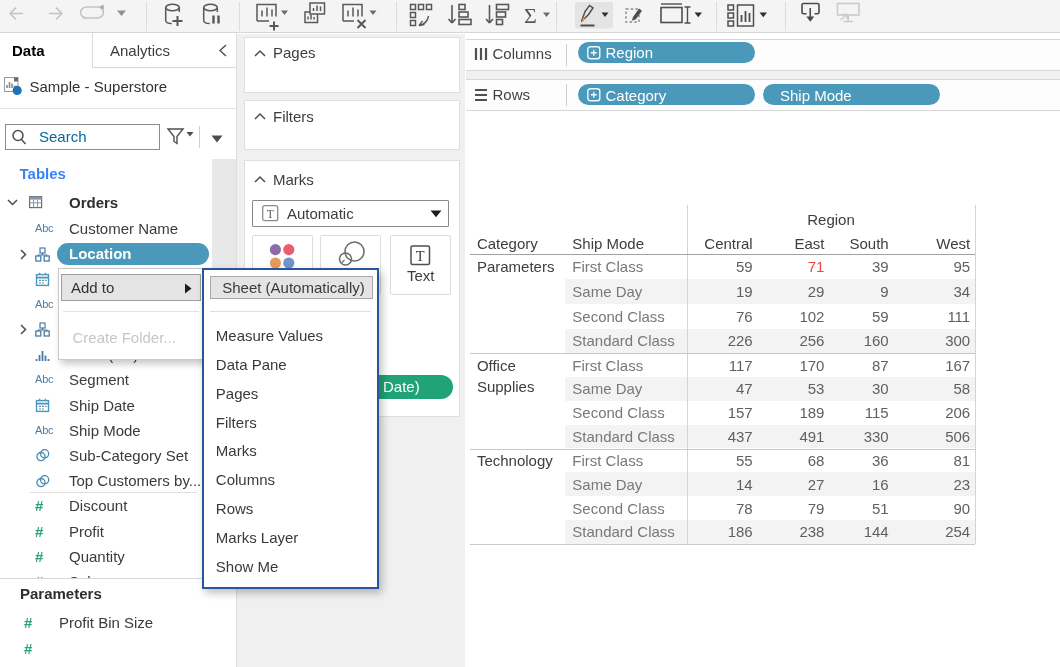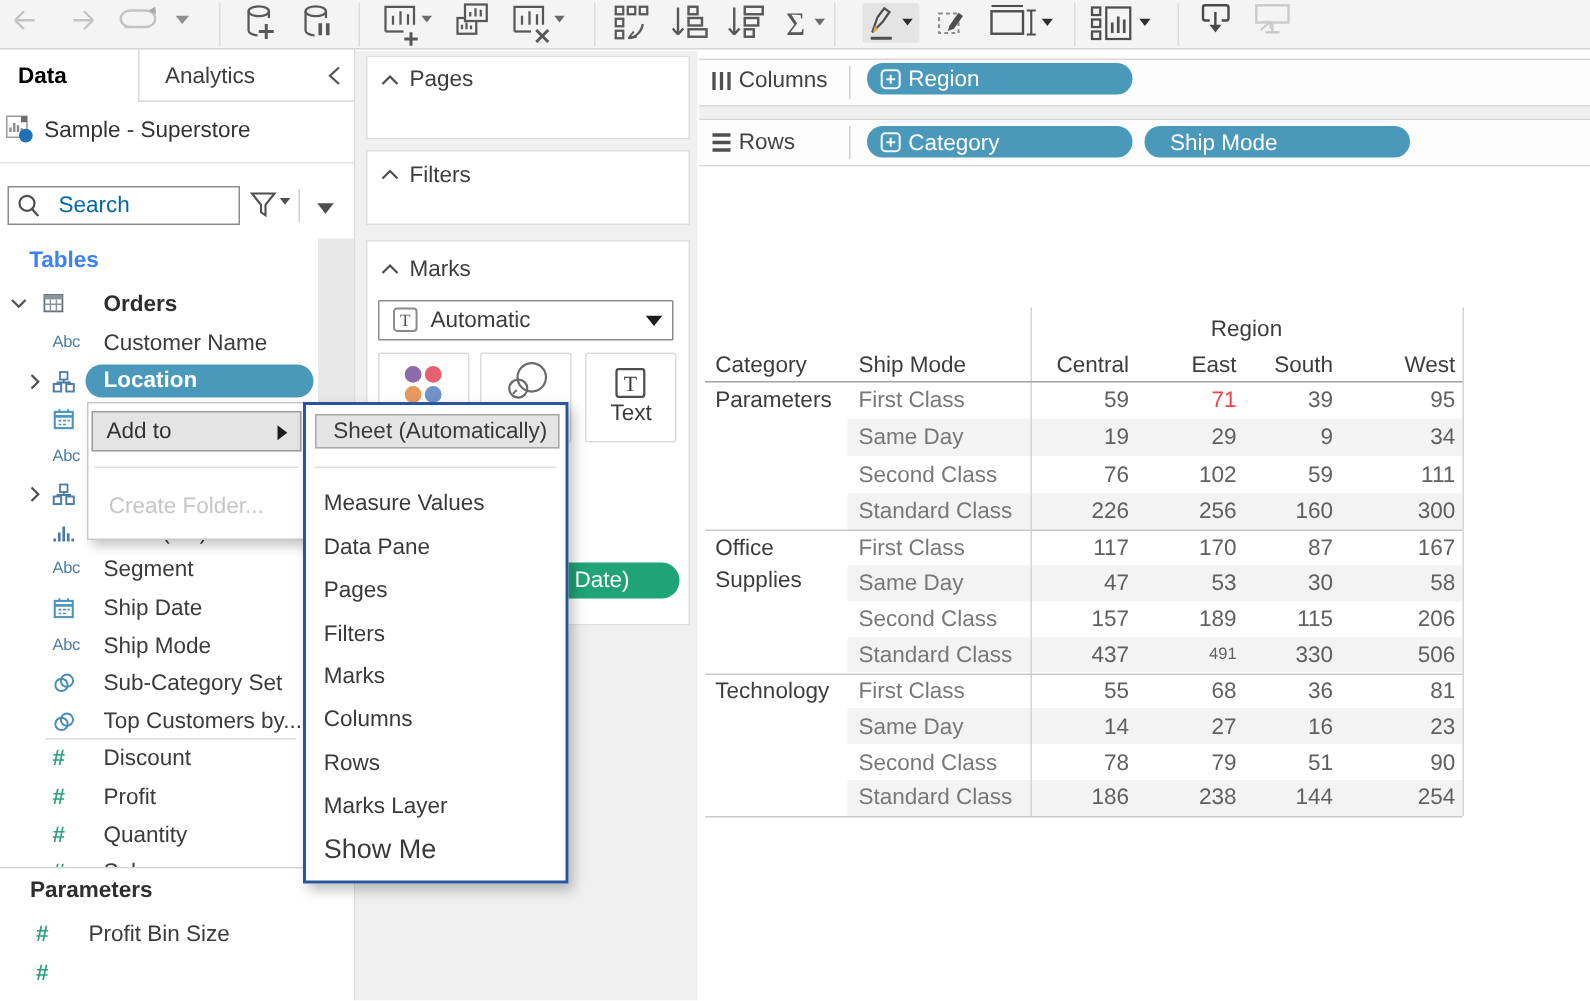--- a/index.html
+++ b/index.html
@@ -352,21 +352,21 @@
 <div class="txt" style="right:235.60000000000002px;top:380.4px;font-size:15px;color:#606060;font-weight:400;line-height:17px;">53</div>
 <div class="txt" style="right:171.29999999999995px;top:380.4px;font-size:15px;color:#606060;font-weight:400;line-height:17px;">30</div>
 <div class="txt" style="right:89.79999999999995px;top:380.4px;font-size:15px;color:#606060;font-weight:400;line-height:17px;">58</div>
 <div class="txt" style="left:572.3px;top:404.3px;font-size:15px;color:#787878;font-weight:400;line-height:17px;">Second Class</div>
 <div class="txt" style="right:307.29999999999995px;top:404.3px;font-size:15px;color:#606060;font-weight:400;line-height:17px;">157</div>
 <div class="txt" style="right:235.60000000000002px;top:404.3px;font-size:15px;color:#606060;font-weight:400;line-height:17px;">189</div>
 <div class="txt" style="right:171.29999999999995px;top:404.3px;font-size:15px;color:#606060;font-weight:400;line-height:17px;">115</div>
 <div class="txt" style="right:89.79999999999995px;top:404.3px;font-size:15px;color:#606060;font-weight:400;line-height:17px;">206</div>
 <div class="txt" style="left:572.3px;top:428.1px;font-size:15px;color:#787878;font-weight:400;line-height:17px;">Standard Class</div>
 <div class="txt" style="right:307.29999999999995px;top:428.1px;font-size:15px;color:#606060;font-weight:400;line-height:17px;">437</div>
-<div class="txt" style="right:235.60000000000002px;top:428.1px;font-size:11px;color:#606060;font-weight:400;line-height:17px;">491</div>
+<div class="txt" style="right:235.60000000000002px;top:428.1px;font-size:15px;color:#606060;font-weight:400;line-height:17px;">491</div>
 <div class="txt" style="right:171.29999999999995px;top:428.1px;font-size:15px;color:#606060;font-weight:400;line-height:17px;">330</div>
 <div class="txt" style="right:89.79999999999995px;top:428.1px;font-size:15px;color:#606060;font-weight:400;line-height:17px;">506</div>
 <div class="txt" style="left:476.9px;top:451.9px;font-size:15px;color:#3d3d3d;font-weight:400;line-height:17px;">Technology</div>
 <div class="txt" style="left:572.3px;top:451.9px;font-size:15px;color:#787878;font-weight:400;line-height:17px;">First Class</div>
 <div class="txt" style="right:307.29999999999995px;top:451.9px;font-size:15px;color:#606060;font-weight:400;line-height:17px;">55</div>
 <div class="txt" style="right:235.60000000000002px;top:451.9px;font-size:15px;color:#606060;font-weight:400;line-height:17px;">68</div>
 <div class="txt" style="right:171.29999999999995px;top:451.9px;font-size:15px;color:#606060;font-weight:400;line-height:17px;">36</div>
 <div class="txt" style="right:89.79999999999995px;top:451.9px;font-size:15px;color:#606060;font-weight:400;line-height:17px;">81</div>
 <div class="txt" style="left:572.3px;top:475.7px;font-size:15px;color:#787878;font-weight:400;line-height:17px;">Same Day</div>
 <div class="txt" style="right:307.29999999999995px;top:475.7px;font-size:15px;color:#606060;font-weight:400;line-height:17px;">14</div>
@@ -396,12 +396,12 @@
 <div class="txt" style="left:293.5px;transform:translateX(-50%);top:279.1px;font-size:15px;color:#3a3a3a;font-weight:400;line-height:17px;z-index:52;">Sheet (Automatically)</div>
 <div class="a" style="left:210px;top:310.5px;width:161px;height:1px;background:#dfdfdf;z-index:51;"></div>
 <div class="txt" style="left:215.8px;top:327.1px;font-size:15px;color:#3a3a3a;font-weight:400;line-height:17px;z-index:52;">Measure Values</div>
 <div class="txt" style="left:215.8px;top:355.9px;font-size:15px;color:#3a3a3a;font-weight:400;line-height:17px;z-index:52;">Data Pane</div>
 <div class="txt" style="left:215.8px;top:384.7px;font-size:15px;color:#3a3a3a;font-weight:400;line-height:17px;z-index:52;">Pages</div>
 <div class="txt" style="left:215.8px;top:413.5px;font-size:15px;color:#3a3a3a;font-weight:400;line-height:17px;z-index:52;">Filters</div>
 <div class="txt" style="left:215.8px;top:442.3px;font-size:15px;color:#3a3a3a;font-weight:400;line-height:17px;z-index:52;">Marks</div>
 <div class="txt" style="left:215.8px;top:471.1px;font-size:15px;color:#3a3a3a;font-weight:400;line-height:17px;z-index:52;">Columns</div>
 <div class="txt" style="left:215.8px;top:499.9px;font-size:15px;color:#3a3a3a;font-weight:400;line-height:17px;z-index:52;">Rows</div>
 <div class="txt" style="left:215.8px;top:528.7px;font-size:15px;color:#3a3a3a;font-weight:400;line-height:17px;z-index:52;">Marks Layer</div>
-<div class="txt" style="left:215.8px;top:557.5px;font-size:18px;color:#3a3a3a;font-weight:400;line-height:17px;z-index:52;">Show Me</div>
+<div class="txt" style="left:215.8px;top:557.5px;font-size:15px;color:#3a3a3a;font-weight:400;line-height:17px;z-index:52;">Show Me</div>
 </body></html>

